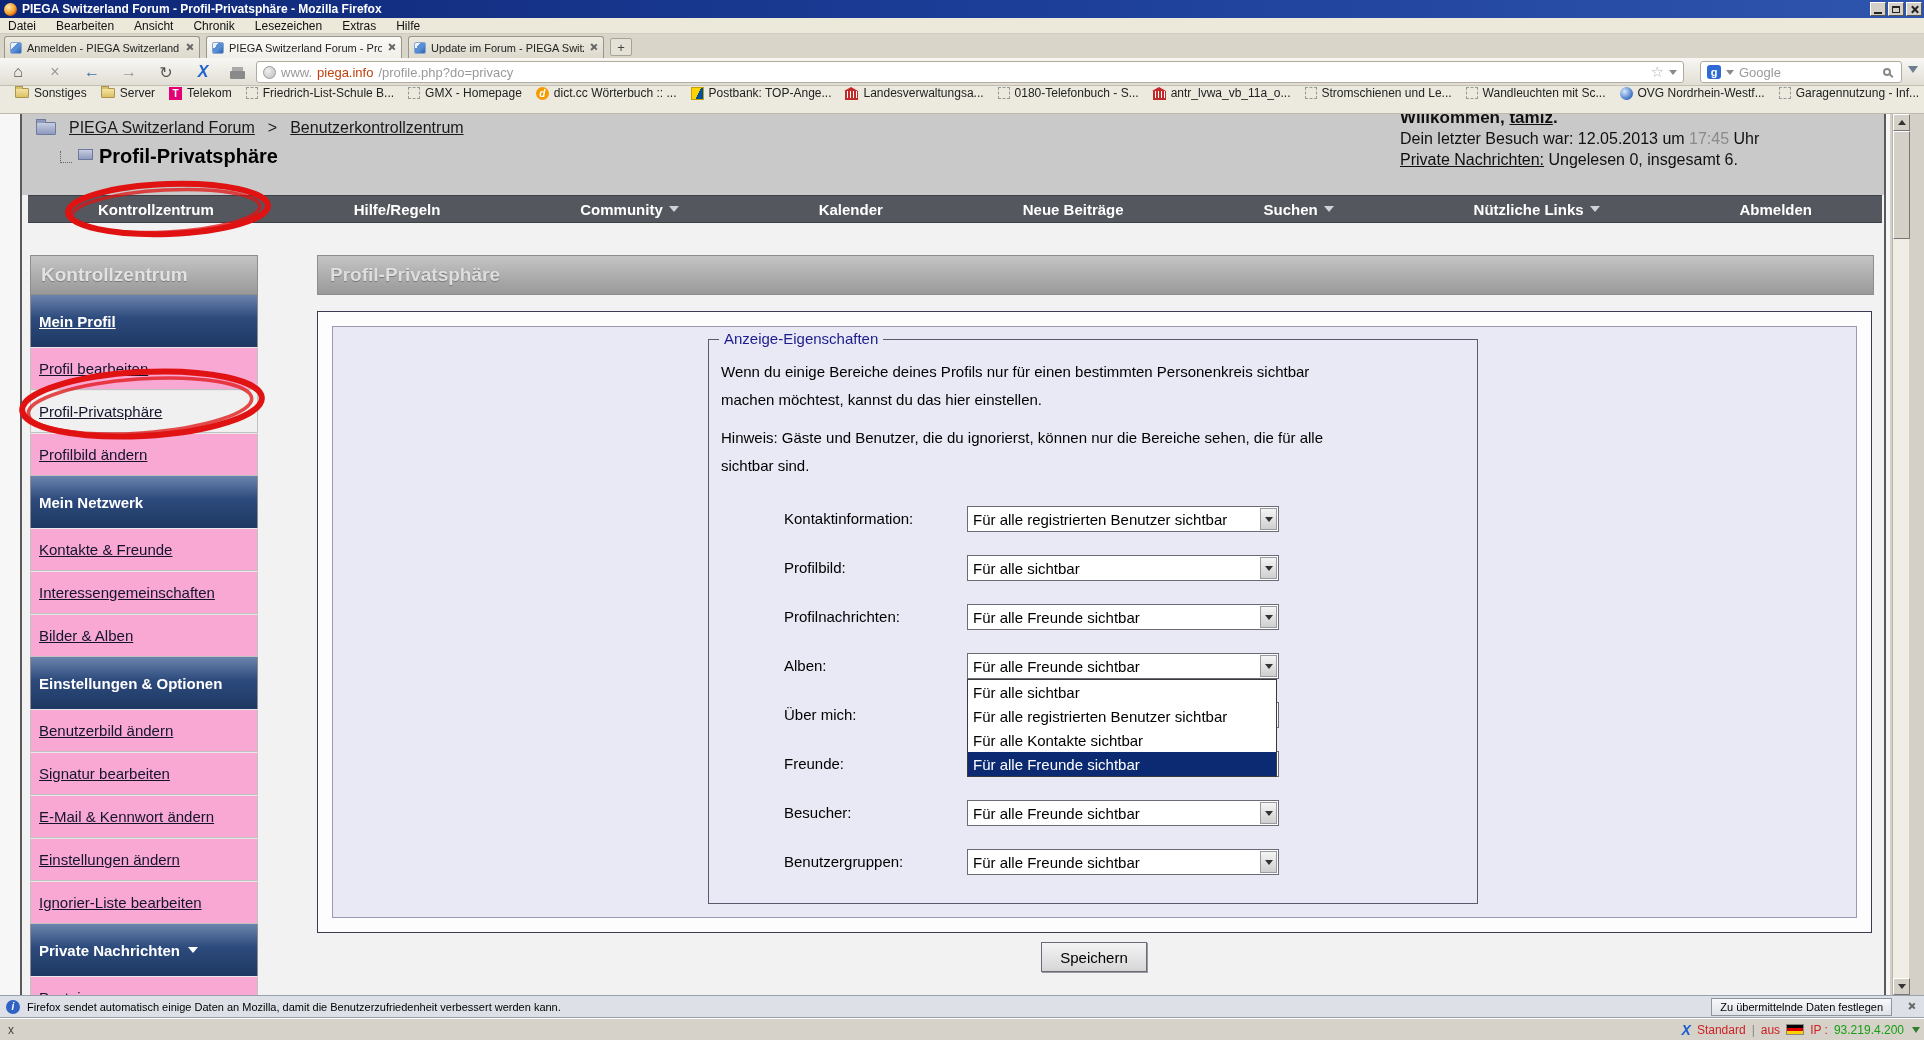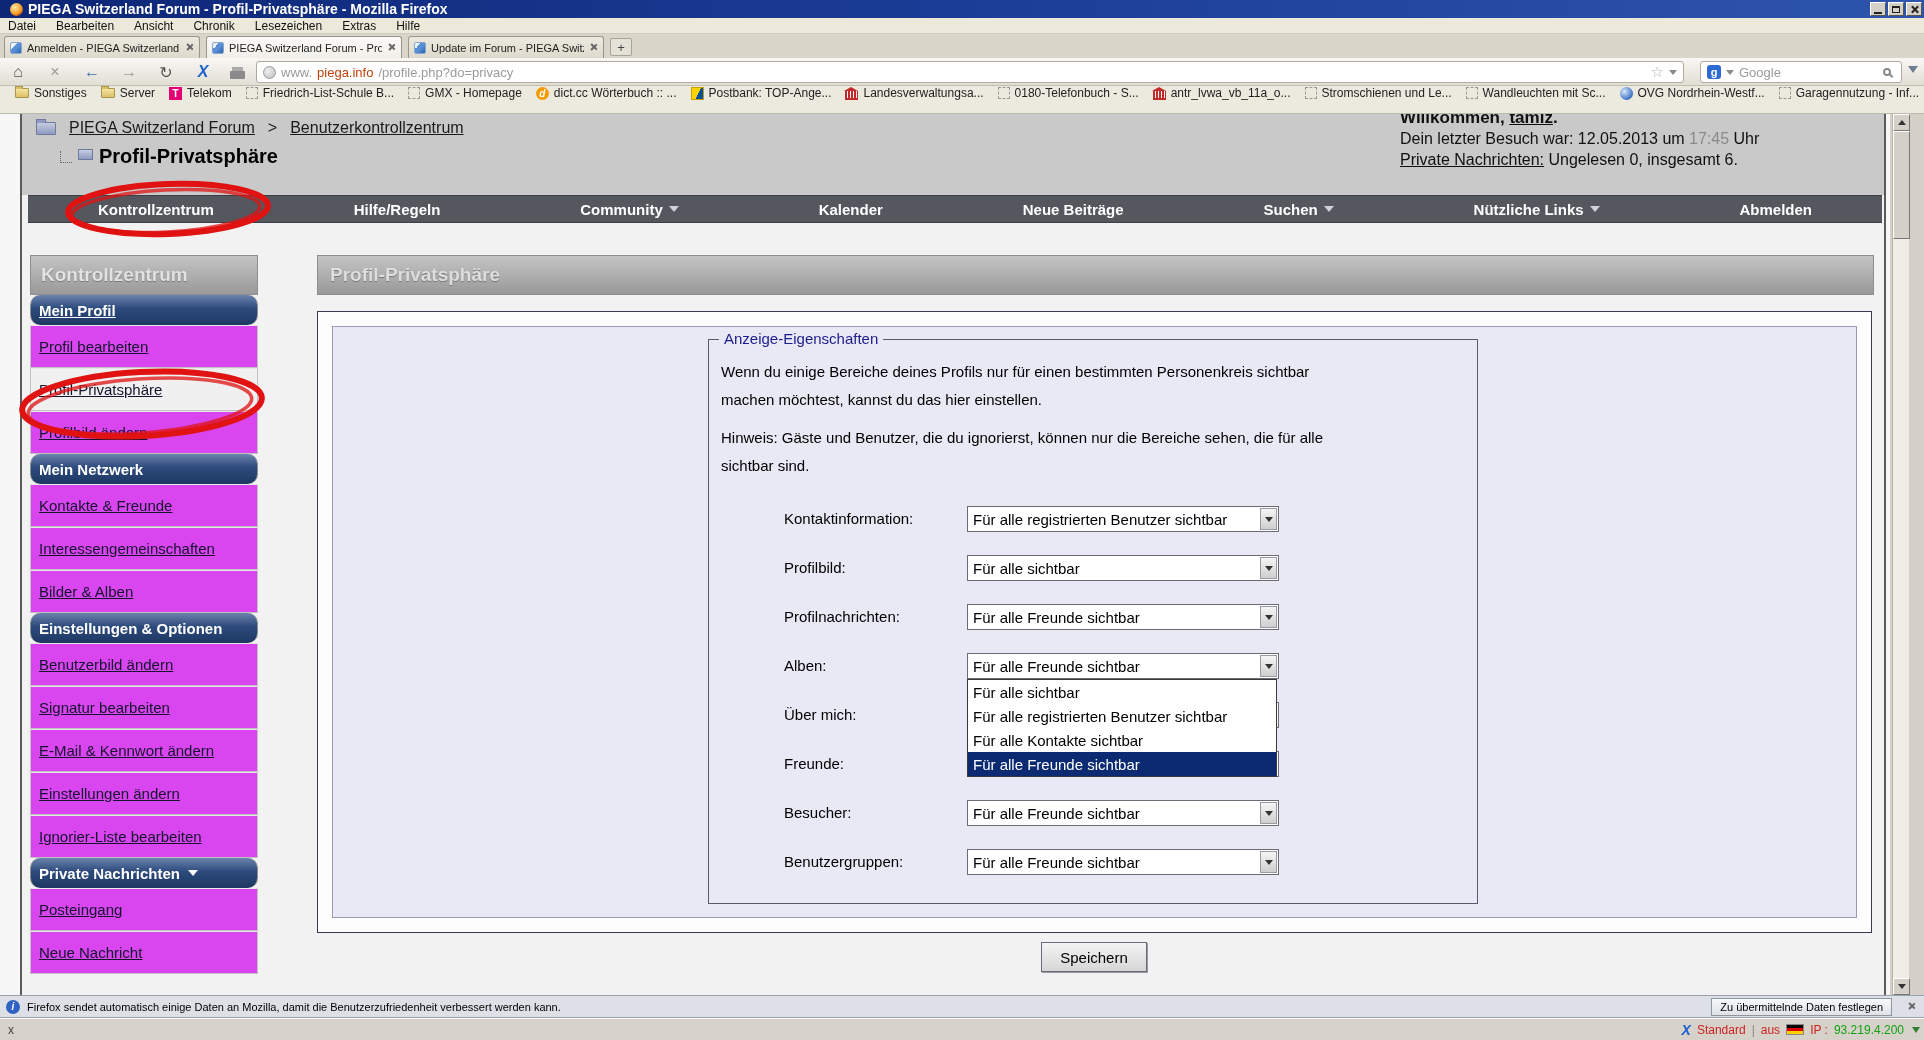--- a/index.html
+++ b/index.html
@@ -1,20 +1,20 @@
 <!DOCTYPE html>
 <html><head>
 <meta charset="utf-8">
 <style>
   * { box-sizing: border-box; margin:0; padding:0; }
   html,body { width:1924px; height:1040px; }
   body { position:relative; font-family:"Liberation Sans",sans-serif; background:#d4d0c8; overflow:hidden; }
 
   
-  .titlebar{position:absolute;left:0;top:0;width:1924px;height:18px;background:linear-gradient(90deg,#0d2676,#1d3f9a 55%,#2e55ad);color:#fff;display:flex;align-items:center;padding-left:10px;font-size:14px;font-weight:bold;}
+  .titlebar{position:absolute;left:0;top:0;width:1924px;height:18px;background:linear-gradient(90deg,#0d2676,#1d3f9a 55%,#2e55ad);color:#fff;display:flex;align-items:center;padding-left:4px;font-size:12px;font-weight:bold;}
   .ff-icon{width:13px;height:13px;border-radius:50%;background:radial-gradient(circle at 35% 32%,#ffe9a8,#f59c26 55%,#c2571a 75%,#1b3f8f);margin-right:5px;flex:0 0 auto;}
   .winbtns{position:absolute;right:2px;top:2px;display:flex;gap:2px;}
   .winbtn{width:16px;height:14px;background:#d4d0c8;border:1px solid;border-color:#fff #555 #555 #fff;display:flex;align-items:center;justify-content:center;position:relative;}
   .glyph-min{width:8px;height:2px;background:#222;margin-top:7px;}
   .glyph-max{width:8px;height:7px;border:1px solid #222;border-top-width:2px;}
   .cross{position:relative;width:9px;height:9px;}
   .cross::before,.cross::after{content:"";position:absolute;left:4px;top:0;width:2px;height:9px;background:#222;}
   .cross::before{transform:rotate(45deg);} .cross::after{transform:rotate(-45deg);}
   .cross.small::before,.cross.small::after{width:1.5px;height:8px;background:#666;}
 
@@ -78,23 +78,23 @@
   .welcome .uname{text-decoration:underline;}
   .dim-time{color:#8a8a8a;}
   .pm-label{text-decoration:underline;}
 
   .forum-navbar{position:absolute;left:6px;top:81px;width:1854px;height:28px;background:#54575e;border-top:1px solid #3c3f45;border-bottom:1px solid #3c3f45;display:flex;align-items:center;justify-content:space-around;color:#fff;font-size:15px;font-weight:bold;}
   .nav-item{display:flex;align-items:center;gap:6px;cursor:pointer;}
   .nav-caret{width:0;height:0;border-left:5px solid transparent;border-right:5px solid transparent;border-top:6px solid #cfd2d8;}
 
   .sidebar{position:absolute;left:8px;top:141px;width:228px;}
   .sb-header{height:40px;background:linear-gradient(#c4c4c4,#999);border:1px solid #8e8e8e;color:#e2e2e2;font-size:19px;font-weight:bold;display:flex;align-items:center;padding-left:10px;text-shadow:0 1px 1px #777;}
-  .sb-section{height:30px;background:linear-gradient(#6c84ad,#2c4a7c 45%,#1e3862);border-left:1px solid #8e8e8e;border-right:1px solid #8e8e8e;color:#fff;font-size:15px;font-weight:bold;display:flex;align-items:center;gap:8px;padding-left:8px;border-radius:10px;}
+  .sb-section{height:52px;background:linear-gradient(#6c84ad,#2c4a7c 45%,#1e3862);border-left:1px solid #8e8e8e;border-right:1px solid #8e8e8e;color:#fff;font-size:15px;font-weight:bold;display:flex;align-items:center;gap:8px;padding-left:8px;}
   .sb-section .u{text-decoration:underline;}
-  .sb-item{height:43px;background:#d946ef;border:1px solid #c2c2c2;border-top:1px solid #e8e8e8;display:flex;align-items:center;padding-left:8px;font-size:15px;color:#14142e;}
+  .sb-item{height:43px;background:#f9a8d4;border:1px solid #c2c2c2;border-top:1px solid #e8e8e8;display:flex;align-items:center;padding-left:8px;font-size:15px;color:#14142e;}
   .sb-item span{text-decoration:underline;}
   .sb-item.selected{background:#f0f0f0;}
   .sb-caret{width:0;height:0;border-left:5px solid transparent;border-right:5px solid transparent;border-top:6px solid #fff;}
 
   .main-header{position:absolute;left:295px;top:141px;width:1557px;height:40px;background:linear-gradient(#c4c4c4,#999);border:1px solid #8e8e8e;color:#dedede;font-size:19px;font-weight:bold;display:flex;align-items:center;padding-left:12px;text-shadow:0 1px 1px #777;}
   .main-panel{position:absolute;left:295px;top:197px;width:1555px;height:622px;background:#fdfdfd;border:1px solid #3a3a52;}
   .panel-inner{position:absolute;left:14px;top:14px;right:14px;bottom:14px;background:#e9e9f5;border:1px solid #9a9ab2;}
   .fs{position:absolute;left:375px;top:12px;width:770px;height:565px;border:1px solid #5a5a6e;}
   .fs-legend{position:absolute;left:10px;top:-10px;background:#e9e9f5;padding:0 5px;color:#1c1c8c;font-size:15px;}
   .fs-p{position:absolute;left:12px;width:625px;font-size:15px;line-height:28px;color:#000;}

